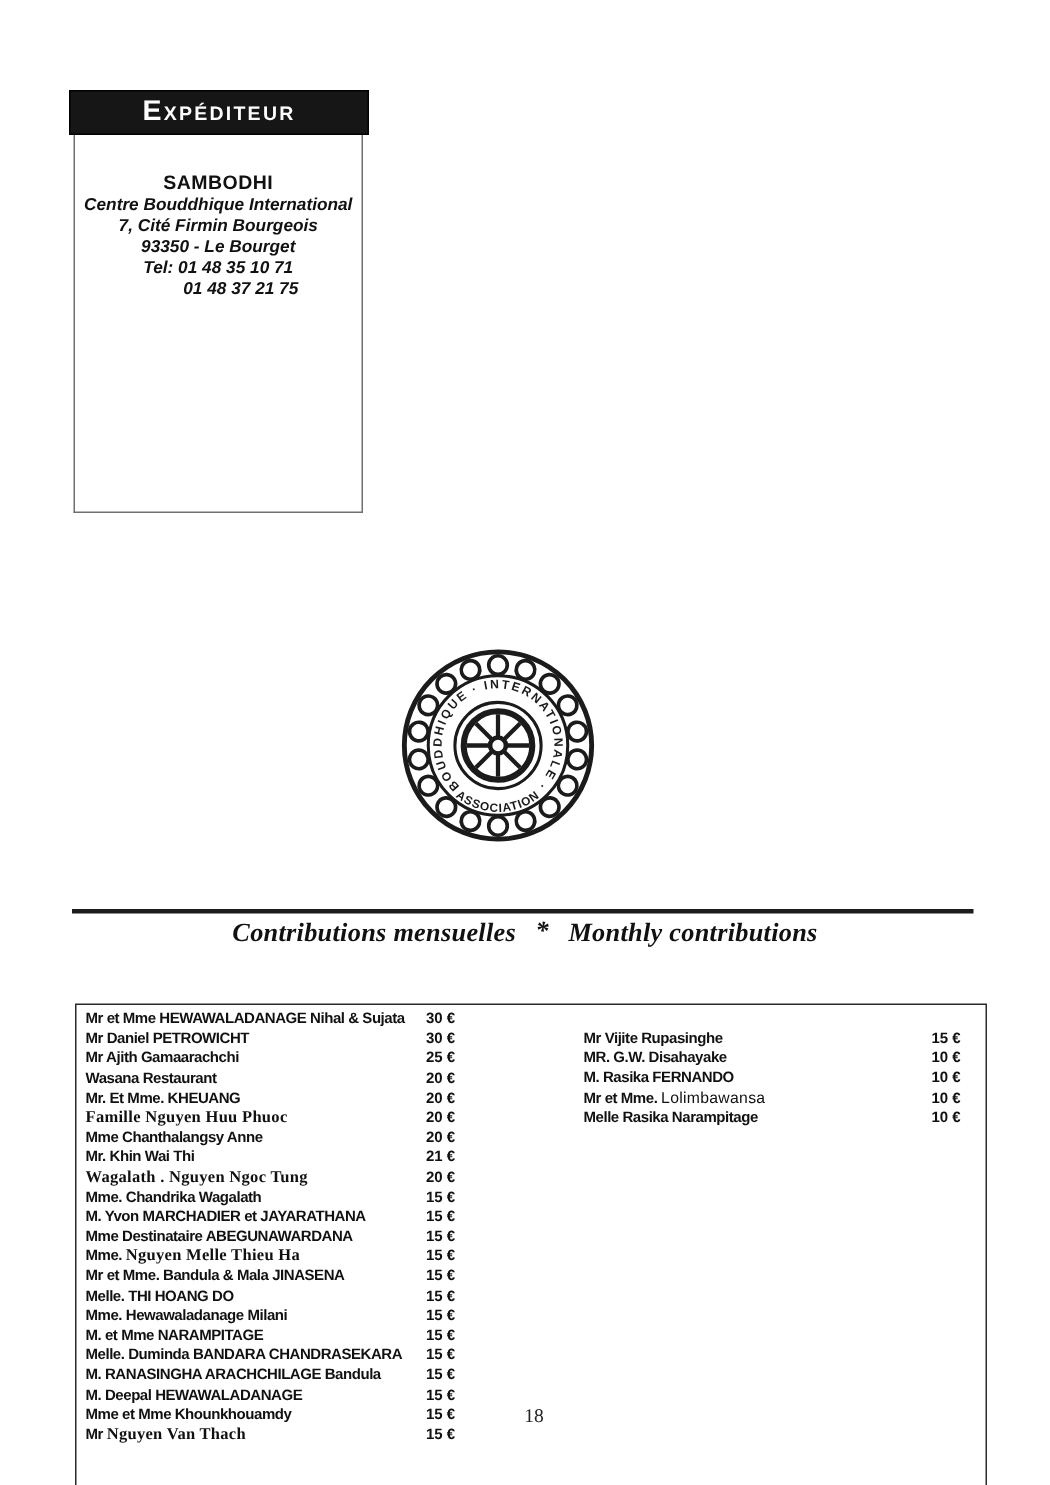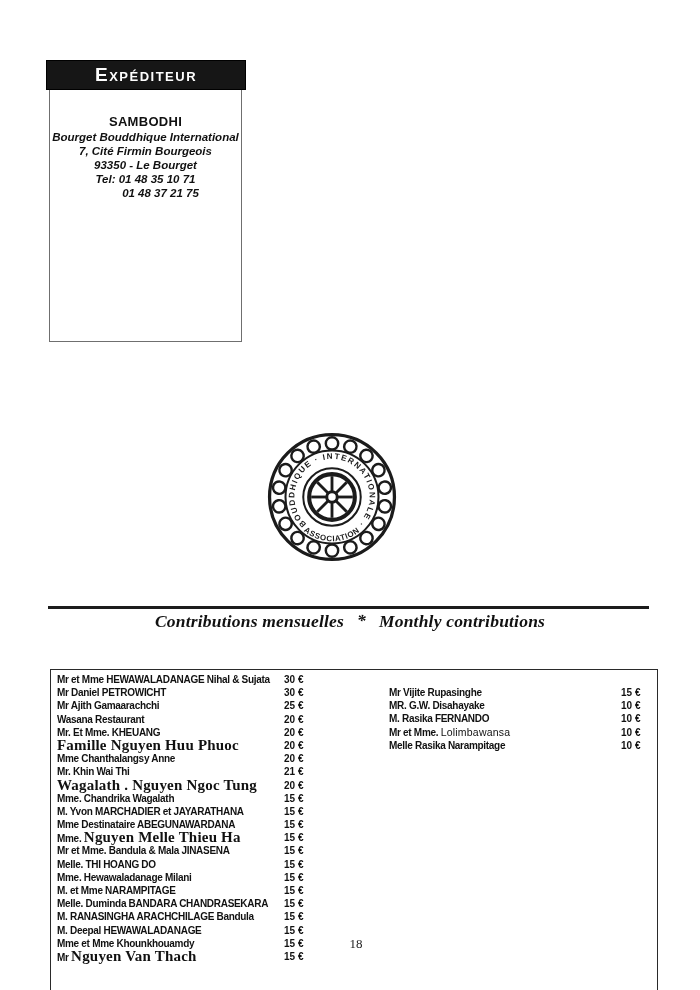--- a/index.html
+++ b/index.html
@@ -49,42 +49,42 @@
   .contrib-box {
     position:absolute; left:50px; top:669px; width:608px; height:380px;
     border:1.5px solid #2a2a2a; box-sizing:border-box; background:#fff;
   }
   .contrib-col { position:absolute; top:3px; }
   .contrib-col.left  { left:6px;  width:300px; }
   .contrib-col.right { left:338px; top:16px; width:264px; }
   .crow { position:relative; height:13.2px; line-height:13.2px; white-space:nowrap;
           font-size:10px; font-weight:bold; letter-spacing:-0.3px; }
   .crow .nm { display:inline-block; }
-  .crow .f-serif { font-family:"Liberation Serif", serif; font-size:15px; letter-spacing:.2px; }
+  .crow .f-serif { font-family:"Liberation Serif", serif; font-size:11px; letter-spacing:.2px; }
   .crow .f-plain { font-weight:normal; font-size:10.5px; letter-spacing:.2px; }
   .crow .amount { position:absolute; top:0; letter-spacing:0; }
   .contrib-col.left  .amount { left:227px; }
   .contrib-col.right .amount { left:232px; }
 
   
   .page-number {
     position:absolute; left:0; top:936px; width:712px; text-align:center;
     font-family:"Liberation Serif", serif; font-size:13px; color:#222;
   }
 </style>
 </head>
 <body>
 
 <div class="page">
 
   <div class="addr-box sender-box">
     <div class="addr-header">Expéditeur</div>
     <div class="sender-body">
       <div class="org-name">SAMBODHI</div>
-      <div class="sender-line">Bourget Bouddhique International</div>
+      <div class="sender-line">Centre Bouddhique International</div>
       <div class="sender-line">7, Cité Firmin Bourgeois</div>
       <div class="sender-line">93350 - Le Bourget</div>
       <div class="sender-line">Tel:  01 48 35 10 71</div>
       <div class="sender-line indent">01 48 37 21 75</div>
     </div>
   </div>
 
 
   <svg class="seal" viewBox="0 0 130 130">
     <defs>

